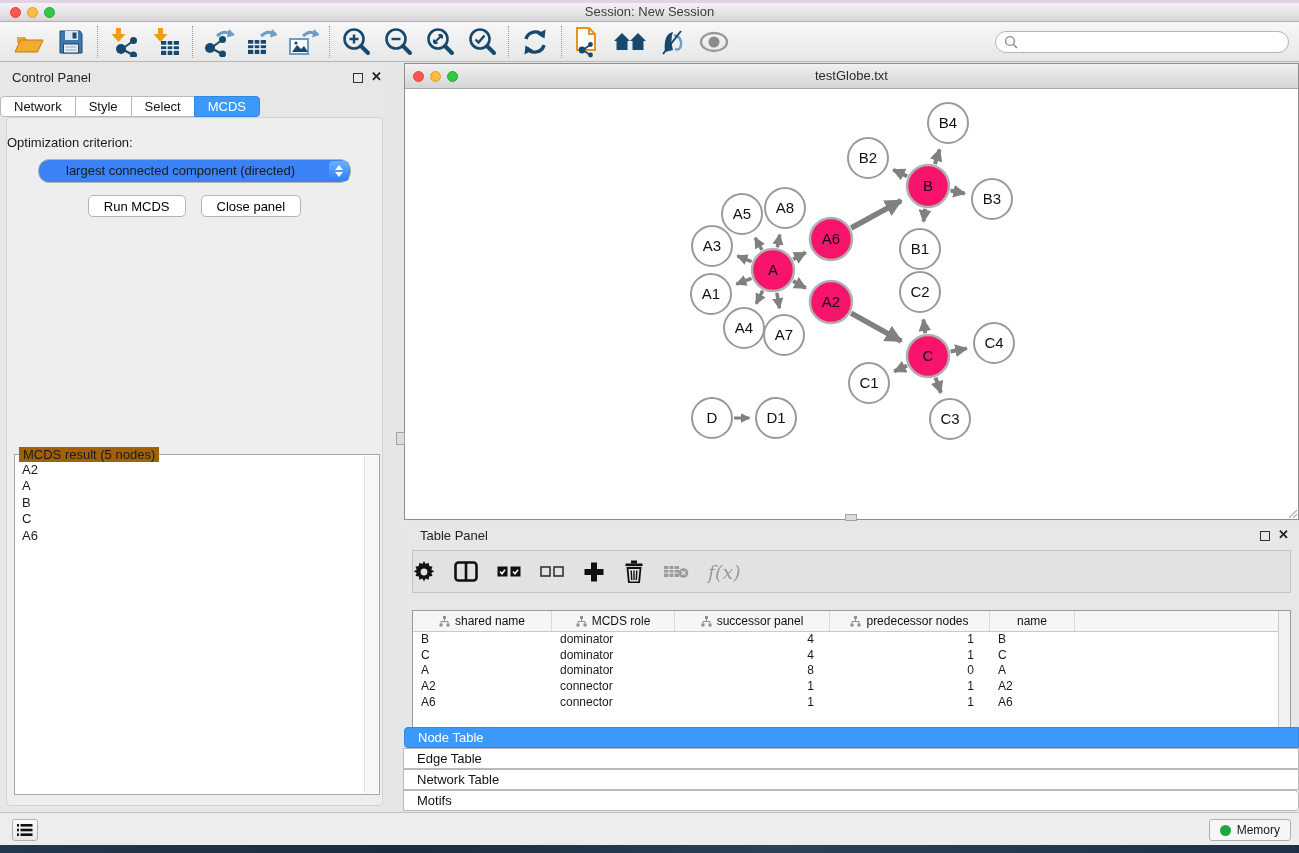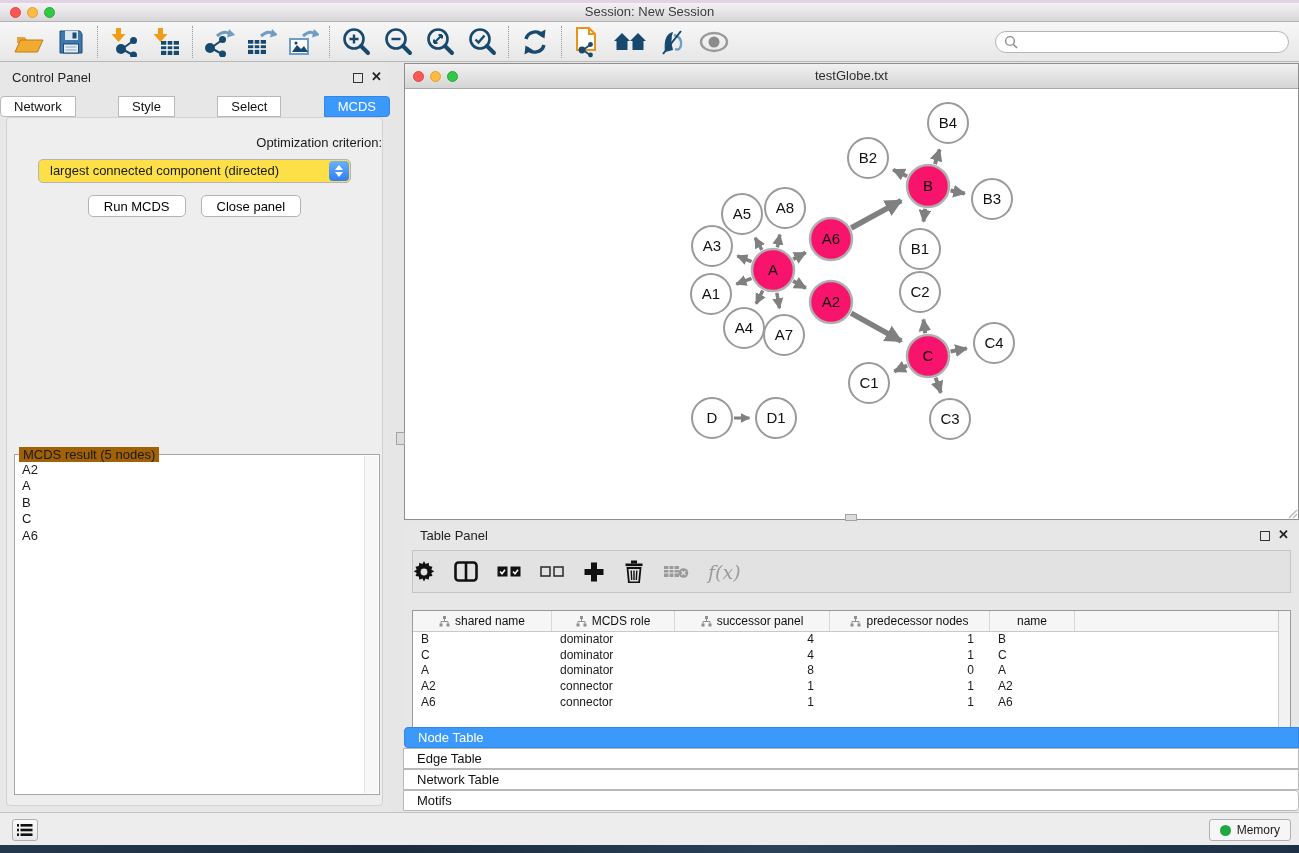--- a/index.html
+++ b/index.html
@@ -41,38 +41,38 @@
     font-family:"Liberation Sans", sans-serif;
   }
   #search-glass { position:absolute; left:9px; top:4px; }
 
   
   #control-panel { left:0; top:62px; width:390px; height:750px; background:#e7e7e7; }
   #cp-title { position:absolute; left:12px; top:8px; font-size:13px; color:#222; }
   .win-float { position:absolute; width:10px; height:10px; border:1.5px solid #333; background:transparent; }
   .win-close { position:absolute; font-size:13px; font-weight:bold; color:#222; line-height:12px; }
   #cp-float { right:27px; top:11px; } #cp-close { right:8px; top:9px; }
-  .tab-row { position:absolute; left:0; right:0; display:flex; justify-content:space-between; }
+  .tab-row { position:absolute; left:0; right:0; display:flex; justify-content:flex-start; }
   #cp-tabs { top:34px; }
   .tab {
     height:21px; line-height:19px; padding:0 13px; font-size:13px;
     background:#fff; border:1px solid #b9b9b9; margin-left:-1px; color:#111;
   }
   .tab:first-child { border-radius:4px 0 0 4px; margin-left:0; }
   .tab:last-child  { border-radius:0 4px 4px 0; }
   .tab.active { background:#3b99fc; border-color:#3387e4; color:#fff; }
   #cp-inner {
     position:absolute; left:6px; top:55px; width:377px; height:689px;
     background:#eeeeee; border:1px solid #d2d2d2; border-radius:4px;
   }
-  #opt-label { margin-top:17px; text-align:right; font-size:13px; }
+  #opt-label { margin-top:17px; text-align:left; font-size:13px; }
   #criterion {
     position:relative; margin:9px auto 0 auto; width:313px; height:24px;
-    background:#fde047; border:1px solid #b3b3b3; border-radius:5px;
-    font-size:13px; line-height:22px; padding-left:11px; cursor:default;
+    background:#3b82f6; border:1px solid #b3b3b3; border-radius:11px;
+    font-size:13px; line-height:22px; padding-left:27px; cursor:default;
   }
   #criterion .stepper {
     position:absolute; right:1px; top:1px; width:20px; height:20px; border-radius:4px;
     background:linear-gradient(#6cb0fd,#2e7ef7);
     display:flex; flex-direction:column; align-items:center; justify-content:center; gap:2px;
   }
   .chev { width:0; height:0; border-left:4px solid transparent; border-right:4px solid transparent; }
   .chev.up { border-bottom:5px solid #fff; } .chev.down { border-top:5px solid #fff; }
   #cp-buttons { margin-top:12px; display:flex; justify-content:center; gap:15px; }
   .mac-btn {

